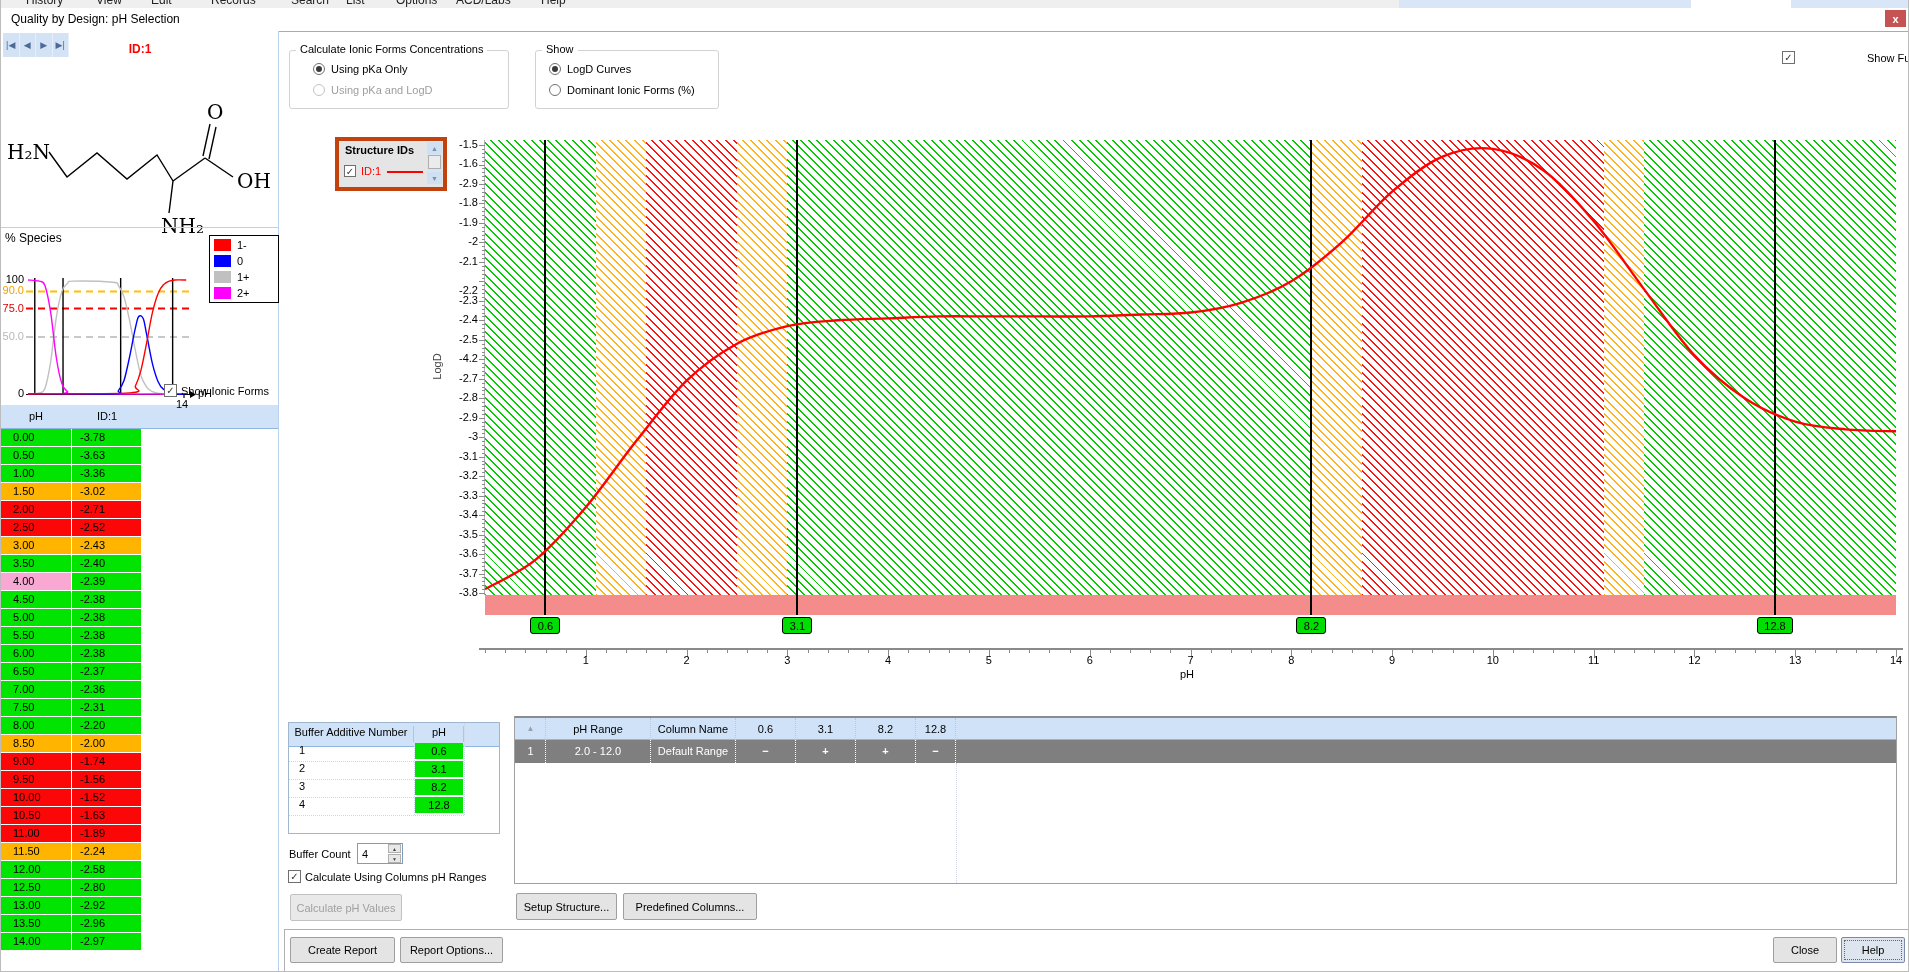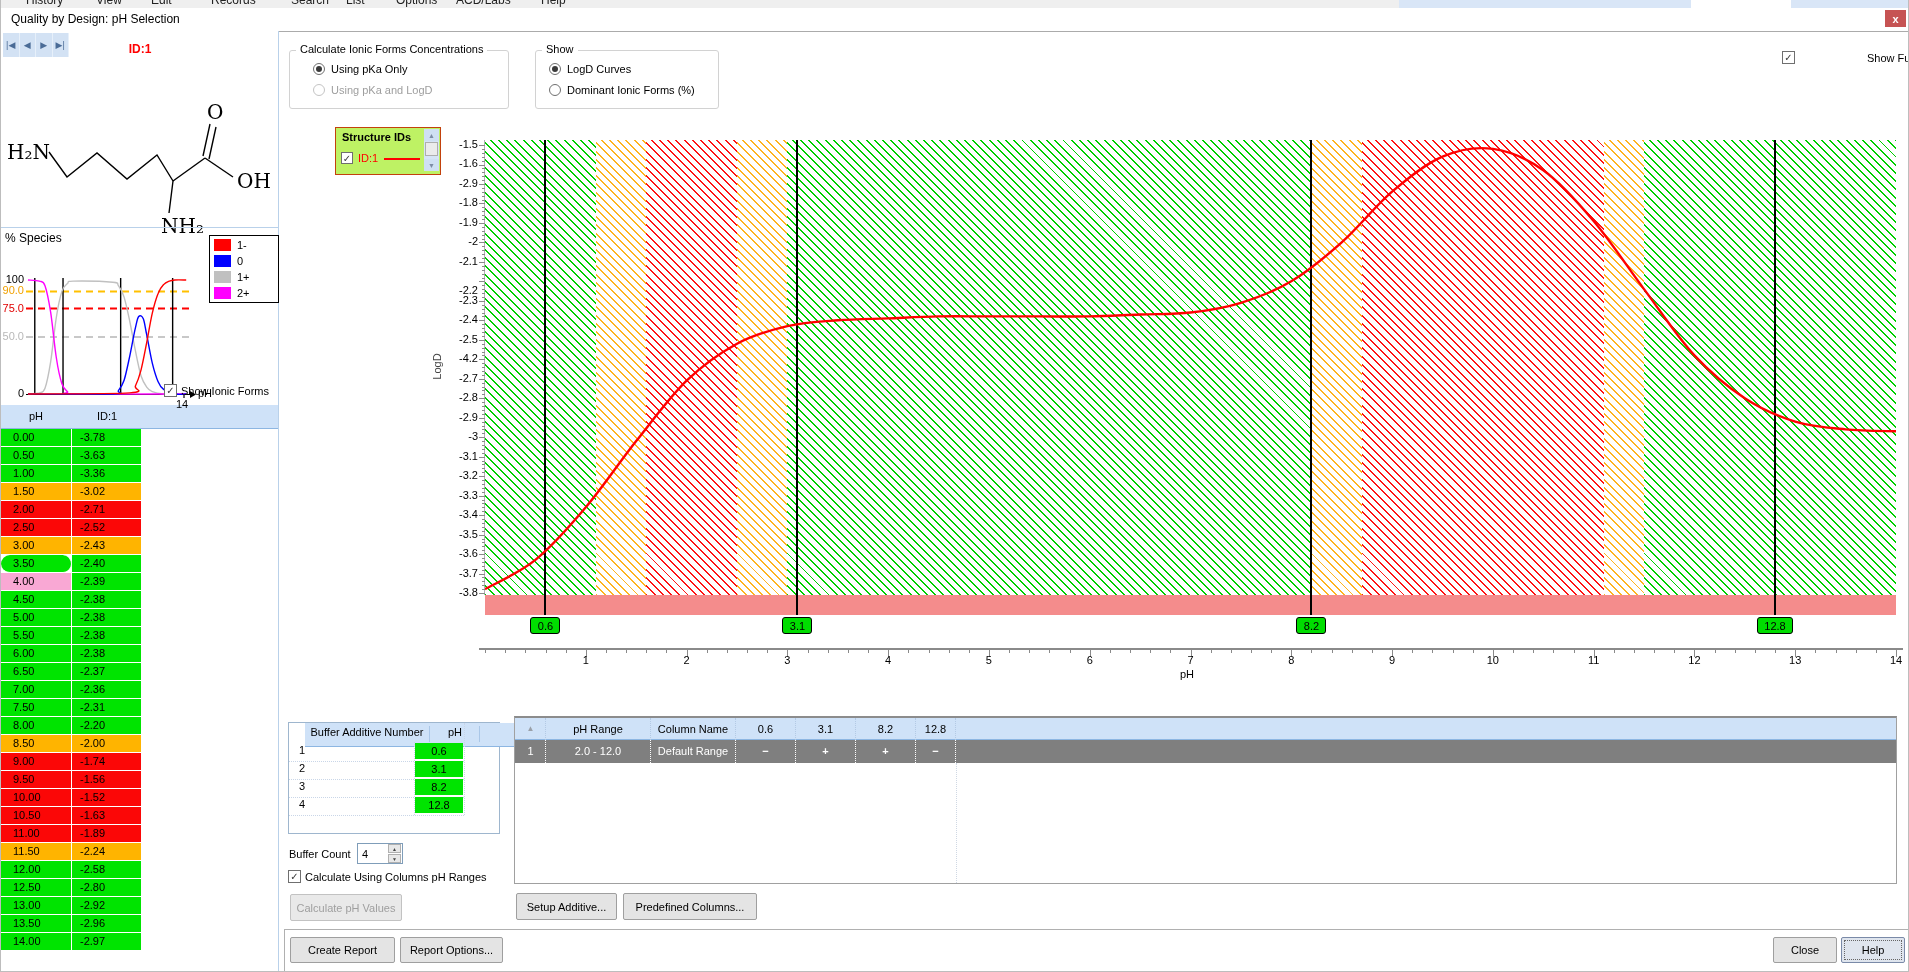--- a/index.html
+++ b/index.html
@@ -39,21 +39,21 @@
   .cb{position:absolute;width:13px;height:13px;border:1px solid #6f6f6f;background:#fff;box-sizing:border-box;
       display:flex;align-items:center;justify-content:center;font-size:10px;color:#3a3a3a;}
   .lbl{position:absolute;font-size:11px;white-space:nowrap;}
   .lbl.dis{color:#9e9e9e;}
   
   .btn{position:absolute;background:#e4e4e4;border:1px solid #9f9f9f;border-radius:2px;font-size:11px;
        display:flex;align-items:center;justify-content:center;cursor:default;font-family:"Liberation Sans",sans-serif;}
   .btn.disabled{color:#9f9f9f;background:#e9e9e9;border-color:#c2c2c2;}
   .btn.focus{outline:1px dotted #666;outline-offset:-4px;background:#dfe5ee;border-color:#7a8aa8;}
   
-  #sid-box{left:334px;top:127px;width:104px;height:46px;border:1px solid #c2410c;background:#bef264;}
+  #sid-box{left:334px;top:137px;width:104px;height:46px;border:4px solid #c2410c;background:#e5e5e5;}
   #sid-title{position:absolute;left:6px;top:3px;font-weight:bold;font-size:11px;}
   #sid-scroll{position:absolute;right:1px;top:1px;width:15px;height:42px;background:#d6e4f6;}
   .sid-arrow{position:absolute;left:0;width:15px;height:12px;display:flex;align-items:center;justify-content:center;font-size:7px;color:#7d8da6;background:#cfe0f3;}
   #sid-thumb{position:absolute;left:1px;top:13px;width:13px;height:14px;background:#ebebeb;border:1px solid #aeaeae;box-sizing:border-box;}
   
   #plot{left:483px;top:140px;width:1411px;height:455px;background:#fff;border-left:1px solid #b0b0b0;}
   .band{position:absolute;top:0;height:455px;background-color:#fff;}
   .buffer-line{position:absolute;top:0;width:2px;height:475px;background:#000;}
   .ph-badge{position:absolute;height:17px;background:#00dd00;border:1px solid #000;border-radius:3px;
             display:flex;align-items:center;justify-content:center;font-size:11px;color:#000;box-sizing:border-box;}
@@ -167,21 +167,21 @@
         <div class="cell ph-cell" style="position: absolute; left: 0px; top: 60px; width: 71px; height: 18px; background: rgb(0, 228, 0); padding-left: 12px;">1.00</div>
         <div class="cell ph-cell" style="position: absolute; left: 71px; top: 60px; width: 70px; height: 18px; background: rgb(0, 228, 0); padding-left: 8px;">-3.36</div>
         <div class="cell ph-cell" style="position: absolute; left: 0px; top: 78px; width: 71px; height: 18px; background: rgb(255, 180, 0); padding-left: 12px;">1.50</div>
         <div class="cell ph-cell" style="position: absolute; left: 71px; top: 78px; width: 70px; height: 18px; background: rgb(255, 180, 0); padding-left: 8px;">-3.02</div>
         <div class="cell ph-cell" style="position: absolute; left: 0px; top: 96px; width: 71px; height: 18px; background: rgb(251, 7, 7); padding-left: 12px;">2.00</div>
         <div class="cell ph-cell" style="position: absolute; left: 71px; top: 96px; width: 70px; height: 18px; background: rgb(251, 7, 7); padding-left: 8px;">-2.71</div>
         <div class="cell ph-cell" style="position: absolute; left: 0px; top: 114px; width: 71px; height: 18px; background: rgb(251, 7, 7); padding-left: 12px;">2.50</div>
         <div class="cell ph-cell" style="position: absolute; left: 71px; top: 114px; width: 70px; height: 18px; background: rgb(251, 7, 7); padding-left: 8px;">-2.52</div>
         <div class="cell ph-cell" style="position: absolute; left: 0px; top: 132px; width: 71px; height: 18px; background: rgb(255, 180, 0); padding-left: 12px;">3.00</div>
         <div class="cell ph-cell" style="position: absolute; left: 71px; top: 132px; width: 70px; height: 18px; background: rgb(255, 180, 0); padding-left: 8px;">-2.43</div>
-        <div class="cell ph-cell" style="position: absolute; left: 0px; top: 150px; width: 71px; height: 18px; background: rgb(0, 228, 0); padding-left: 12px; border-radius: 9px;">3.50</div>
+        <div class="cell ph-cell" style="position: absolute; left: 0px; top: 150px; width: 71px; height: 18px; background: rgb(0, 228, 0); padding-left: 12px;">3.50</div>
         <div class="cell ph-cell" style="position: absolute; left: 71px; top: 150px; width: 70px; height: 18px; background: rgb(0, 228, 0); padding-left: 8px;">-2.40</div>
         <div class="cell ph-cell" style="position: absolute; left: 0px; top: 168px; width: 71px; height: 18px; background: #f9a8d4; padding-left: 12px;">4.00</div>
         <div class="cell ph-cell" style="position: absolute; left: 71px; top: 168px; width: 70px; height: 18px; background: rgb(0, 228, 0); padding-left: 8px;">-2.39</div>
         <div class="cell ph-cell" style="position: absolute; left: 0px; top: 186px; width: 71px; height: 18px; background: rgb(0, 228, 0); padding-left: 12px;">4.50</div>
         <div class="cell ph-cell" style="position: absolute; left: 71px; top: 186px; width: 70px; height: 18px; background: rgb(0, 228, 0); padding-left: 8px;">-2.38</div>
         <div class="cell ph-cell" style="position: absolute; left: 0px; top: 204px; width: 71px; height: 18px; background: rgb(0, 228, 0); padding-left: 12px;">5.00</div>
         <div class="cell ph-cell" style="position: absolute; left: 71px; top: 204px; width: 70px; height: 18px; background: rgb(0, 228, 0); padding-left: 8px;">-2.38</div>
         <div class="cell ph-cell" style="position: absolute; left: 0px; top: 222px; width: 71px; height: 18px; background: rgb(0, 228, 0); padding-left: 12px;">5.50</div>
         <div class="cell ph-cell" style="position: absolute; left: 71px; top: 222px; width: 70px; height: 18px; background: rgb(0, 228, 0); padding-left: 8px;">-2.38</div>
         <div class="cell ph-cell" style="position: absolute; left: 0px; top: 240px; width: 71px; height: 18px; background: rgb(0, 228, 0); padding-left: 12px;">6.00</div>
@@ -505,21 +505,21 @@
       <div class="ph-badge" style="position: absolute; left: 811.443px; top: 477px; width: 30px; background: rgb(0, 221, 0);">8.2</div>
       <div class="buffer-line" style="position: absolute; left: 1289.06px;"></div>
       <div class="ph-badge" style="position: absolute; left: 1272.06px; top: 477px; width: 36px; background: rgb(0, 221, 0);">12.8</div>
       <svg width="1411" height="475" viewBox="0 0 1411 475" style="position:absolute;left:0;top:0;pointer-events:none;">
         <path d="M0,449.10434782608695C8.4,444.2,33.6,433.5,50.4,419.9C67.2,406.3,84.0,387.1,100.8,367.3C117.6,347.5,134.4,322.2,151.2,301.1C168.0,280.0,184.8,256.9,201.6,240.7C218.4,224.5,235.2,212.8,252.0,203.7C268.8,194.6,285.6,190.0,302.4,186.1C319.2,182.3,336.0,181.6,352.8,180.3C369.5,179.0,386.3,179.0,403.1,178.4C419.9,177.7,436.7,176.7,453.5,176.4C470.3,176.1,487.1,176.4,503.9,176.4C520.7,176.4,537.5,176.4,554.3,176.4C571.1,176.4,587.9,176.7,604.7,176.4C621.5,176.1,638.3,175.1,655.1,174.5C671.9,173.8,688.7,174.5,705.5,172.5C722.3,170.6,739.1,168.0,755.9,162.8C772.7,157.6,789.5,151.4,806.3,141.3C823.1,131.3,839.9,117.3,856.7,102.4C873.5,87.5,890.3,66.0,907.1,51.7C923.9,37.5,940.7,23.8,957.5,16.7C974.3,9.5,991.1,6.6,1007.9,8.9C1024.7,11.2,1041.5,18.3,1058.3,30.3C1075.0,42.3,1091.8,61.2,1108.6,81.0C1125.4,100.8,1142.2,126.7,1159.0,149.1C1175.8,171.5,1192.6,197.2,1209.4,215.4C1226.2,233.5,1243.0,247.2,1259.8,258.2C1276.6,269.3,1293.4,276.4,1310.2,281.6C1327.0,286.8,1343.8,287.8,1360.6,289.4C1377.4,291.0,1402.6,291.0,1411.0,291.3" fill="none" stroke="#ff0000" stroke-width="2.4"></path>
       </svg>
     </div>
   <div class="abs xlab" id="ph-axis-label" style="left:1171px;top:668px;width:30px;">pH</div>
 
   <div class="abs" id="buffer-table" style="left:287px;top:722px;width:212px;height:112px;border:1px solid #9eb6ce;background:#fff;box-sizing:border-box;">
-      <div class="tbl-header" style="position: absolute; left: 16px; top: 0px; width: 210px; height: 24px;">
+      <div class="tbl-header" style="position: absolute; left: 0px; top: 0px; width: 210px; height: 24px;">
         <div class="cell" style="position: absolute; left: 0px; top: 3px; width: 125px; text-align: center; border-right: 1px solid rgb(170, 199, 232); height: 16px;">Buffer Additive Number</div>
         <div class="cell" style="position: absolute; left: 126px; top: 3px; width: 49px; text-align: center; border-right: 1px solid rgb(170, 199, 232); height: 16px;">pH</div>
       </div>
       <div style="position: absolute; left: 10px; top: 21px;">1</div>
       <div style="position: absolute; left: 126px; top: 20px; width: 48px; height: 16px; background: rgb(0, 228, 0); text-align: center; line-height: 16px;">0.6</div>
       <div style="position: absolute; left: 0px; top: 37px; width: 175px; height: 1px; border-bottom: 1px dotted rgb(201, 214, 232);"></div>
       <div style="position: absolute; left: 10px; top: 39px;">2</div>
       <div style="position: absolute; left: 126px; top: 38px; width: 48px; height: 16px; background: rgb(0, 228, 0); text-align: center; line-height: 16px;">3.1</div>
       <div style="position: absolute; left: 0px; top: 55px; width: 175px; height: 1px; border-bottom: 1px dotted rgb(201, 214, 232);"></div>
       <div style="position: absolute; left: 10px; top: 57px;">3</div>
@@ -557,21 +557,21 @@
         <div class="cell sel-row-cell" style="position: absolute; left: 31px; top: 0px; width: 105px; height: 23px; text-align: center; line-height: 23px;">2.0 - 12.0</div>
         <div class="cell sel-row-cell" style="position: absolute; left: 136px; top: 0px; width: 85px; height: 23px; text-align: center; line-height: 23px;">Default Range</div>
         <div class="cell sel-row-cell" style="position: absolute; left: 221px; top: 0px; width: 60px; height: 23px; text-align: center; line-height: 23px; font-weight: bold;">−</div>
         <div class="cell sel-row-cell" style="position: absolute; left: 281px; top: 0px; width: 60px; height: 23px; text-align: center; line-height: 23px; font-weight: bold;">+</div>
         <div class="cell sel-row-cell" style="position: absolute; left: 341px; top: 0px; width: 60px; height: 23px; text-align: center; line-height: 23px; font-weight: bold;">+</div>
         <div class="cell sel-row-cell" style="position: absolute; left: 401px; top: 0px; width: 40px; height: 23px; text-align: center; line-height: 23px; font-weight: bold;">−</div>
       </div>
       <div style="position: absolute; left: 441px; top: 45px; width: 1px; height: 120px; border-left: 1px dotted rgb(207, 216, 228);"></div>
     </div>
 
-  <div class="btn" style="left:515px;top:893px;width:99px;height:25px;">Setup Additive...</div>
+  <div class="btn" style="left:515px;top:893px;width:99px;height:25px;">Setup Structure...</div>
   <div class="btn" style="left:622px;top:893px;width:132px;height:25px;">Predefined Columns...</div>
 
   <div class="abs" id="bottom-divider-h"></div>
   <div class="abs" id="bottom-divider-v"></div>
 
   <div class="btn" style="left:289px;top:937px;width:103px;height:24px;">Create Report</div>
   <div class="btn" style="left:399px;top:937px;width:101px;height:24px;">Report Options...</div>
   <div class="btn" style="left:1772px;top:937px;width:62px;height:24px;">Close</div>
   <div class="btn focus" style="left:1840px;top:937px;width:62px;height:24px;">Help</div>
 

